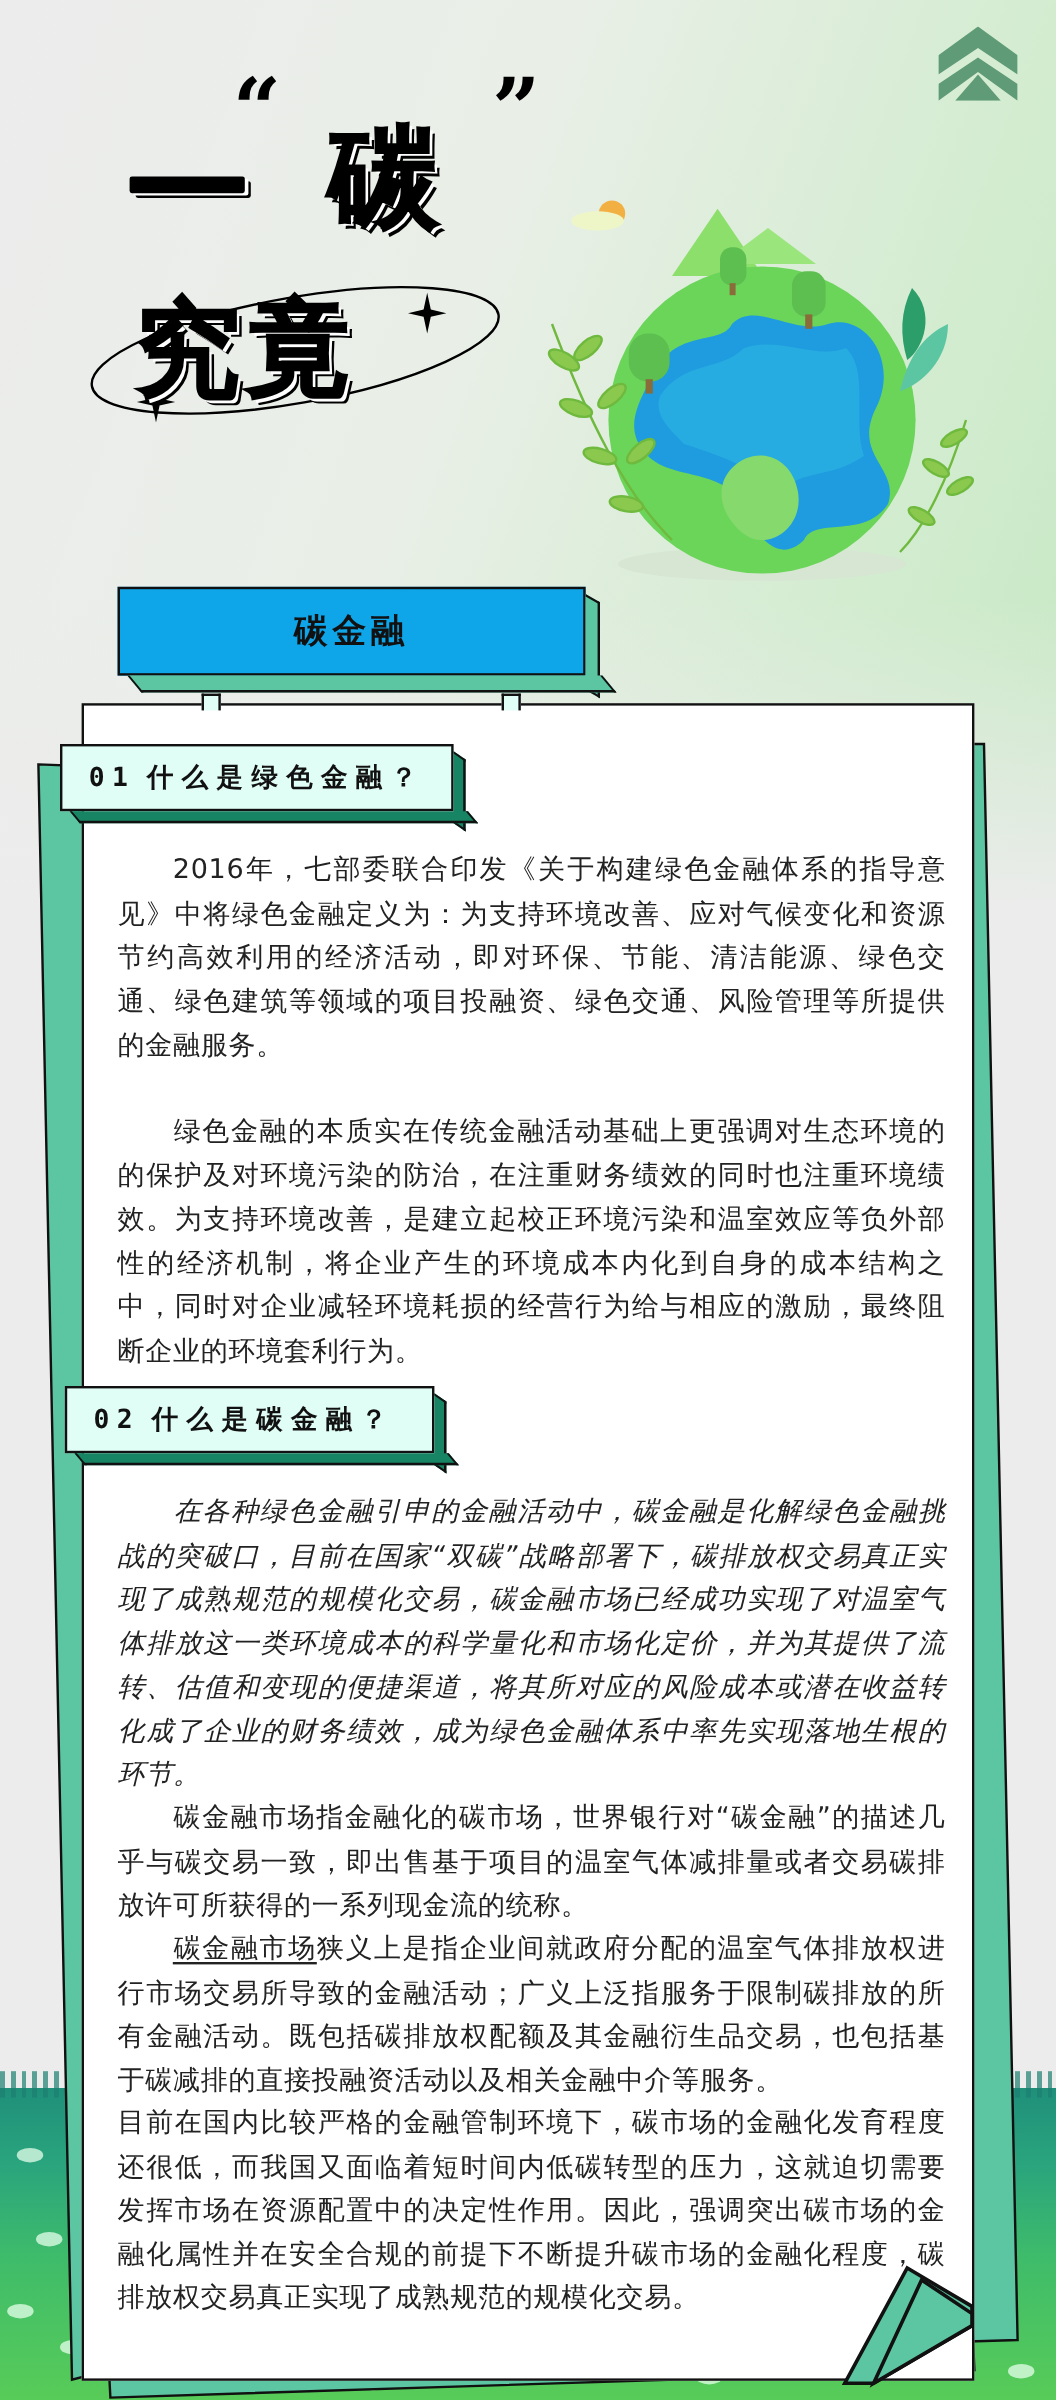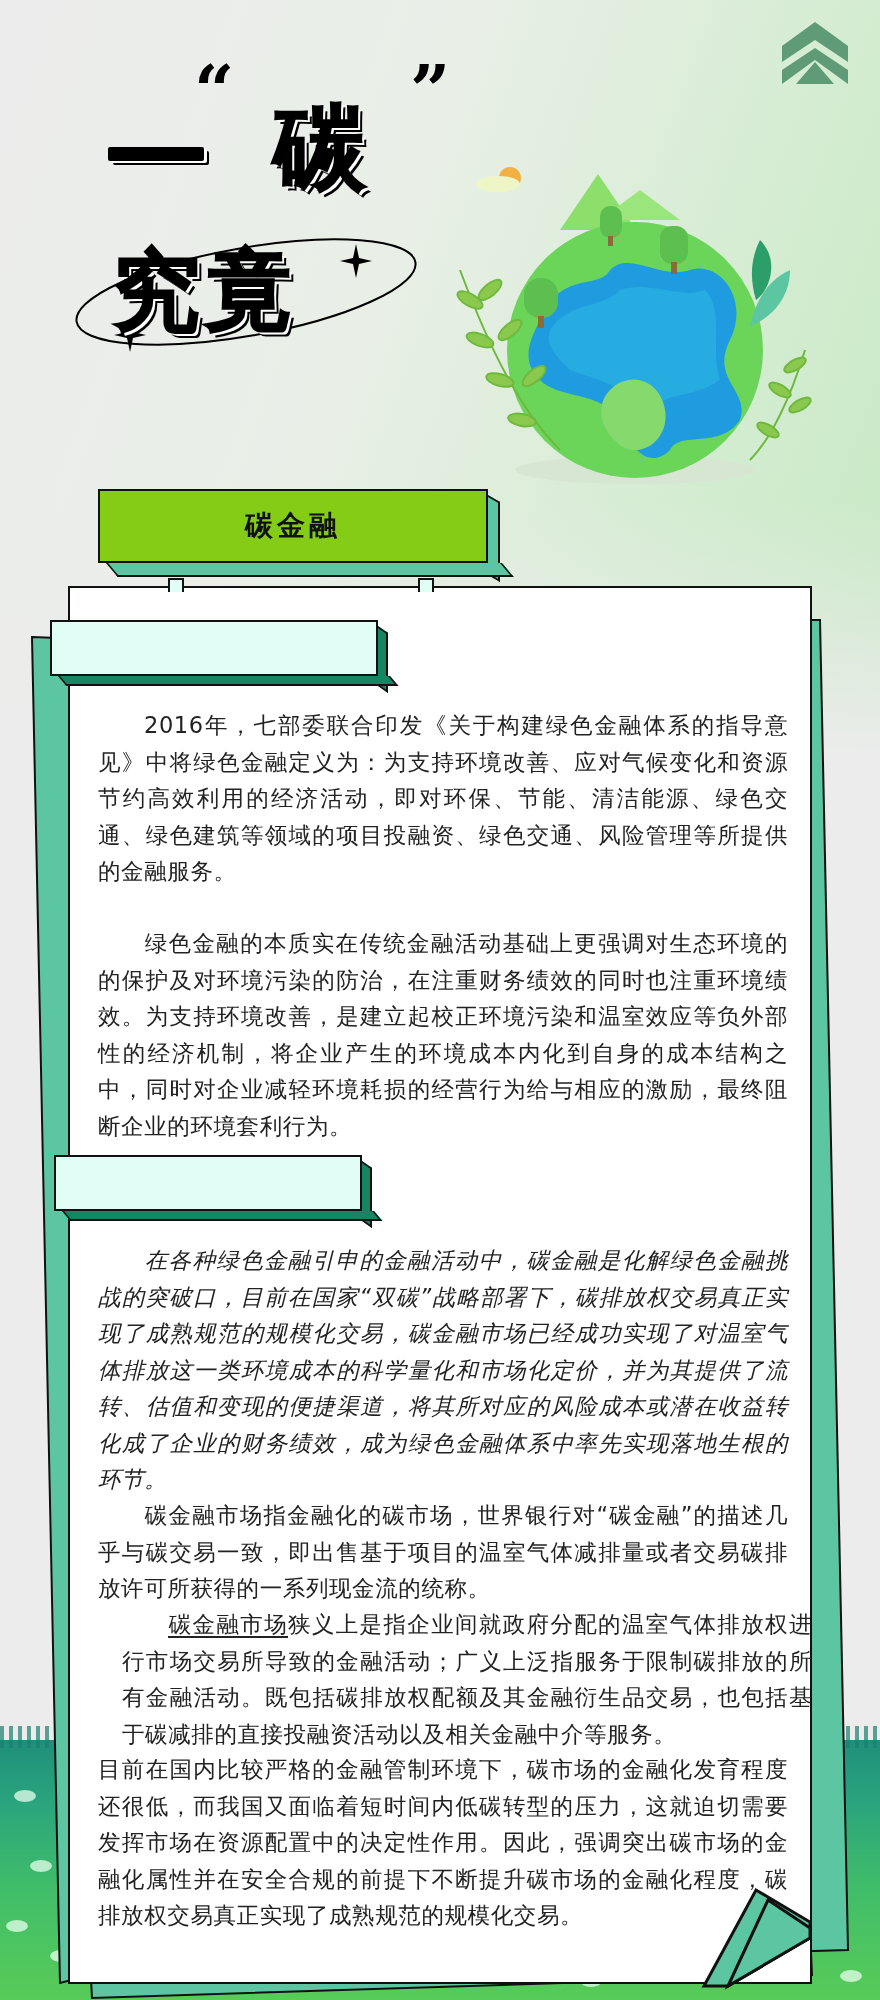--- a/index.html
+++ b/index.html
@@ -33,21 +33,21 @@
   .title-line2 { position: absolute; left: 112px; top: 232px; font-size: 88px; font-weight: 900; color: #000; -webkit-text-stroke: 2px #000; text-shadow: 3px 3px 0 #fff, 5px 5px 0 #000; letter-spacing: 4px; text-align: center; }
   .orbit { position: absolute; left: 56px; top: 232px; width: 370px; height: 120px; }
 
   
   .logo { position: absolute; left: 782px; top: 22px; width: 66px; height: 62px; }
 
   
   .globe-wrap { position: absolute; left: 450px; top: 150px; width: 370px; height: 340px; }
 
   
-  .title-box { position: absolute; left: 98px; top: 489px; width: 390px; height: 74px; background: #84cc16; border: 2px solid #111; z-index: 5; display: flex; align-items: center; justify-content: center; }
+  .title-box { position: absolute; left: 98px; top: 489px; width: 390px; height: 74px; background: #0ea5e9; border: 2px solid #111; z-index: 5; display: flex; align-items: center; justify-content: center; }
   .title-box .shadow-r { position: absolute; right: -14px; top: 4px; width: 12px; height: 80px; background: #5cc6a2; border: 2px solid #111; border-left: none; transform: skewY(30deg); transform-origin: top left; }
   .title-box .shadow-b { position: absolute; left: 6px; bottom: -16px; width: 396px; height: 14px; background: #5cc6a2; border: 2px solid #111; border-top: none; transform: skewX(40deg); transform-origin: top left; }
   .title-box .text { font-size: 28px; font-weight: bold; letter-spacing: 4px; color: #111; }
   .post { position: absolute; top: 578px; width: 16px; height: 14px; background: #e0fdf6; border: 2px solid #111; border-bottom: none; z-index: 4; }
 
   
   .back-panel { position: absolute; z-index: 1; }
 
   
   .card { position: absolute; left: 68px; top: 586px; width: 744px; height: 1398px; background: #fff; border: 2px solid #111; z-index: 3; }
@@ -144,41 +144,43 @@
   <span class="text">碳金融</span>
 </div>
 <div class="post" style="left:168px;"></div>
 <div class="post" style="left:418px;"></div>
 
 <div class="card"></div>
 
 <div class="section-label" style="left:50px;top:620px;width:328px;">
   <div class="sh-r"></div>
   <div class="sh-b" style="width:332px;"></div>
+  <span class="txt"><span class="num">01</span><span>什么是绿色金融？</span></span>
 </div>
 
 <div class="para" style="top:707px;">
   <span class="indent"></span><span>2016年，七部委联合印发《关于构建绿色金融体系的指导意见》中将绿色金融定义为：为支持环境改善、应对气候变化和资源节约高效利用的经济活动，即对环保、节能、清洁能源、绿色交通、绿色建筑等领域的项目投融资、绿色交通、风险管理等所提供的金融服务。</span>
 </div>
 <div class="para" style="top:925px;">
   <span class="indent"></span><span>绿色金融的本质实在传统金融活动基础上更强调对生态环境的的保护及对环境污染的防治，在注重财务绩效的同时也注重环境绩效。为支持环境改善，是建立起校正环境污染和温室效应等负外部性的经济机制，将企业产生的环境成本内化到自身的成本结构之中，同时对企业减轻环境耗损的经营行为给与相应的激励，最终阻断企业的环境套利行为。</span>
 </div>
 
 <div class="section-label" style="left:54px;top:1155px;width:308px;">
   <div class="sh-r"></div>
   <div class="sh-b" style="width:312px;"></div>
+  <span class="txt"><span class="num">02</span><span>什么是碳金融？</span></span>
 </div>
 
 <div class="para" style="top:1242px;font-style:italic;">
   <span class="indent"></span><span>在各种绿色金融引申的金融活动中，碳金融是化解绿色金融挑战的突破口，目前在国家“双碳”战略部署下，碳排放权交易真正实现了成熟规范的规模化交易，碳金融市场已经成功实现了对温室气体排放这一类环境成本的科学量化和市场化定价，并为其提供了流转、估值和变现的便捷渠道，将其所对应的风险成本或潜在收益转化成了企业的财务绩效，成为绿色金融体系中率先实现落地生根的环节。</span>
 </div>
 <div class="para" style="top:1497px;">
   <span class="indent"></span><span>碳金融市场指金融化的碳市场，世界银行对“碳金融”的描述几乎与碳交易一致，即出售基于项目的温室气体减排量或者交易碳排放许可所获得的一系列现金流的统称。</span>
 </div>
-<div class="para" style="top:1606px;margin-left:24px;">
+<div class="para" style="top:1606px;">
   <span class="indent"></span><u>碳金融市场</u><span>狭义上是指企业间就政府分配的温室气体排放权进行市场交易所导致的金融活动；广义上泛指服务于限制碳排放的所有金融活动。既包括碳排放权配额及其金融衍生品交易，也包括基于碳减排的直接投融资活动以及相关金融中介等服务。</span>
 </div>
 <div class="para" style="top:1751px;">
   <span>目前在国内比较严格的金融管制环境下，碳市场的金融化发育程度还很低，而我国又面临着短时间内低碳转型的压力，这就迫切需要发挥市场在资源配置中的决定性作用。因此，强调突出碳市场的金融化属性并在安全合规的前提下不断提升碳市场的金融化程度，碳排放权交易真正实现了成熟规范的规模化交易。</span>
 </div>
 
 <svg class="corner" viewBox="0 0 120 110">
   <polygon points="4,106 56,10 110,42 110,58 28,106" fill="#5cc6a2" stroke="#111" stroke-width="3"></polygon>
   <polygon points="28,106 68,20 110,48 110,58" fill="#5cc6a2" stroke="#111" stroke-width="3"></polygon>
 </svg>

